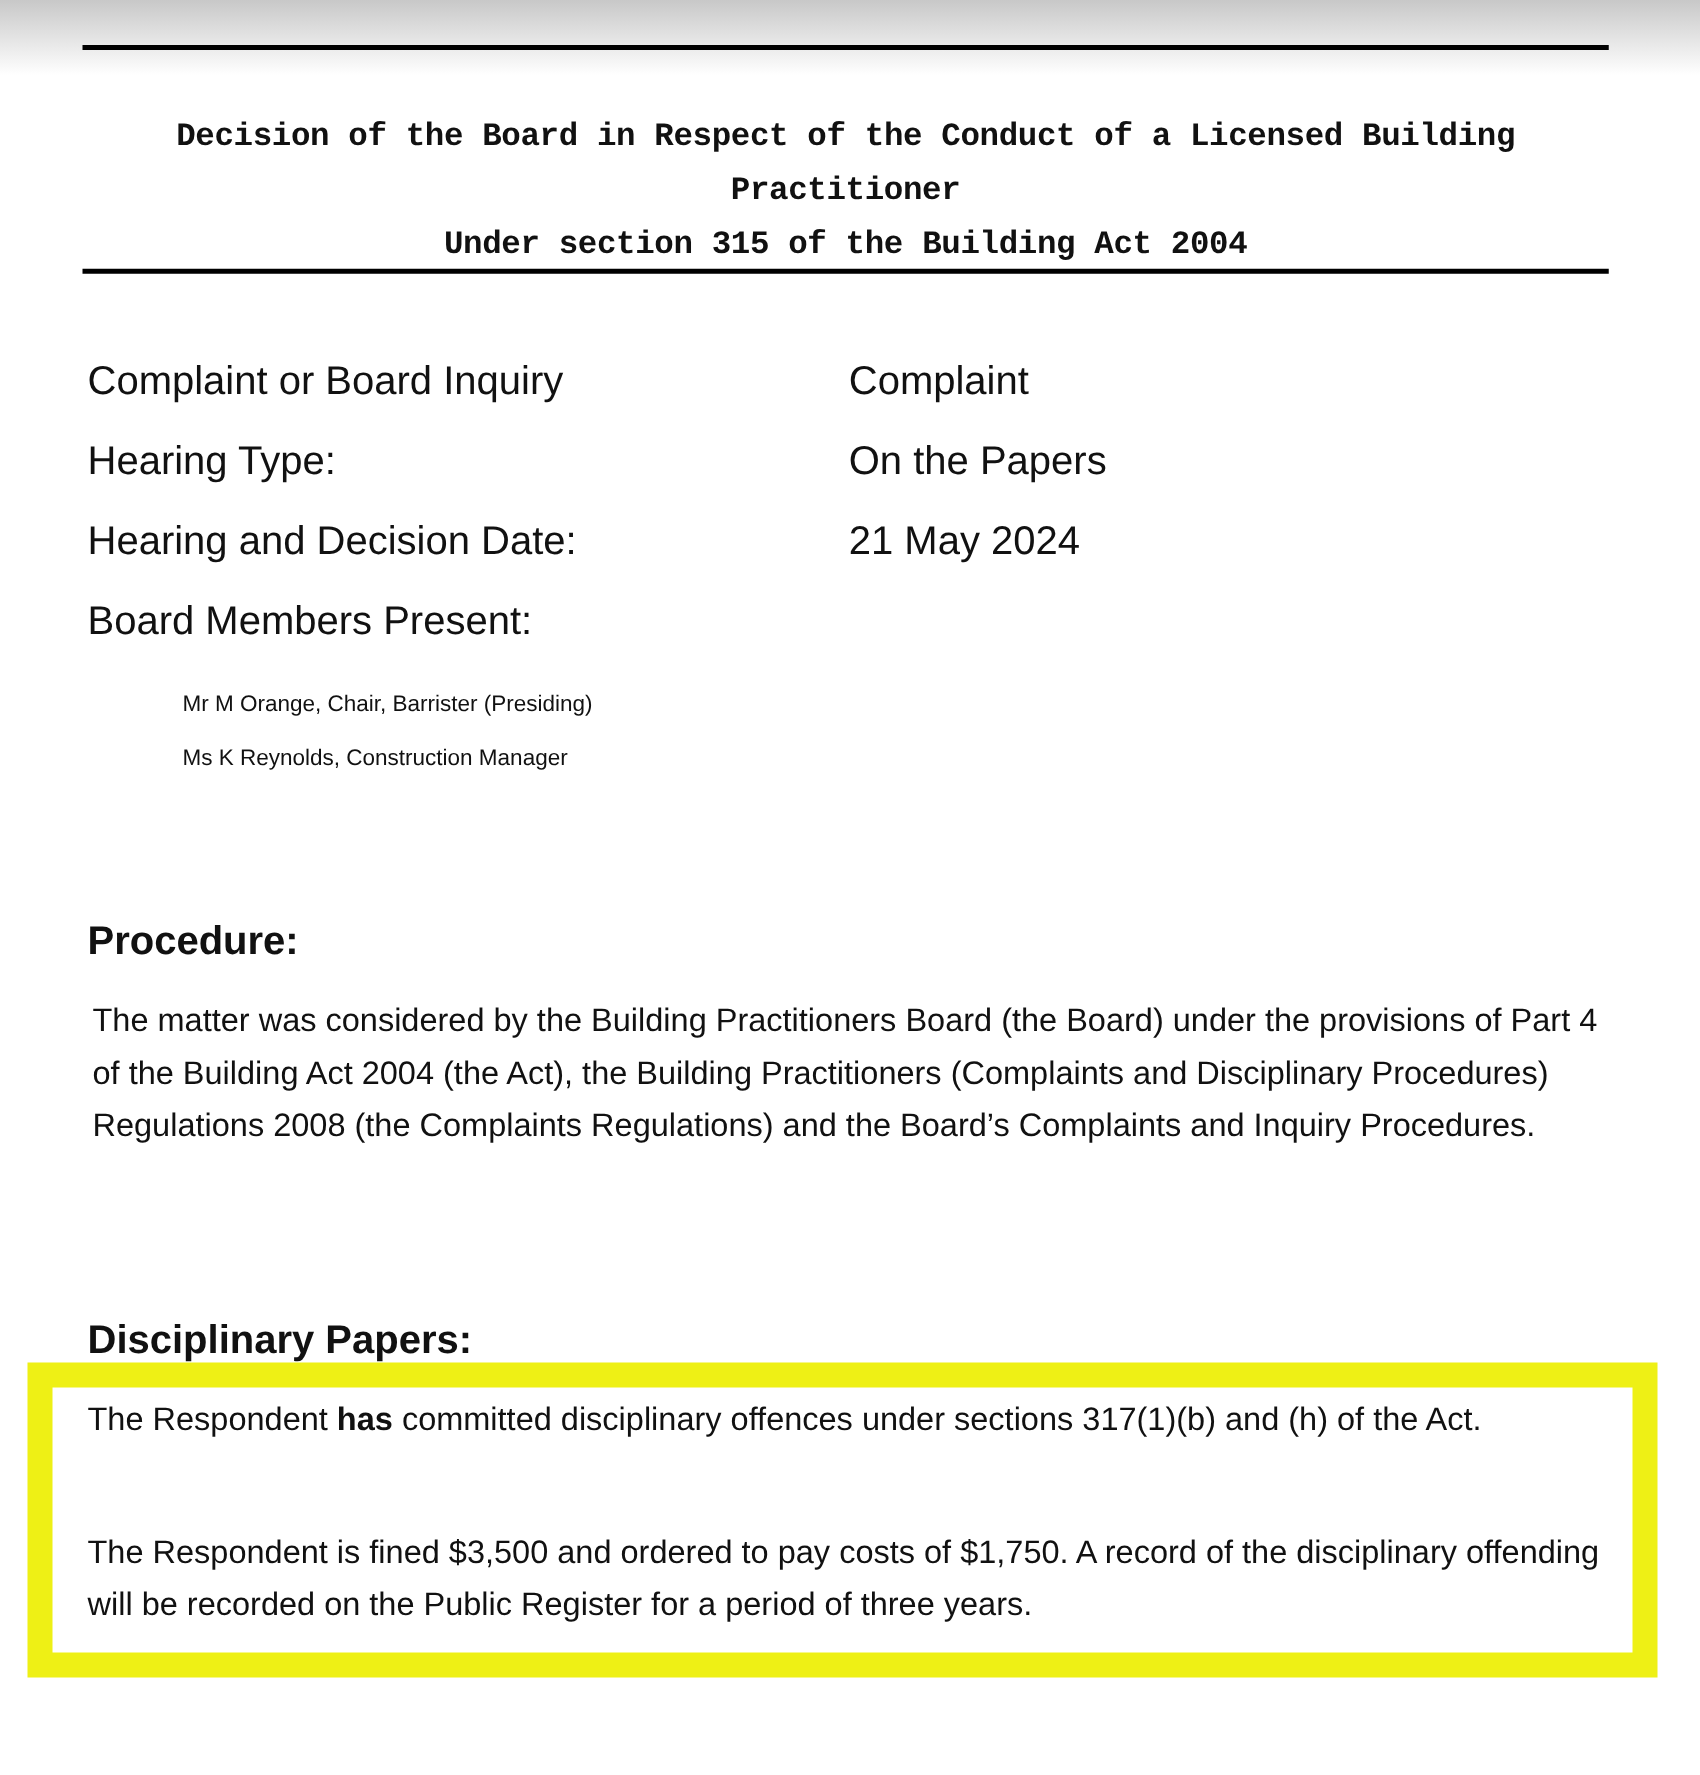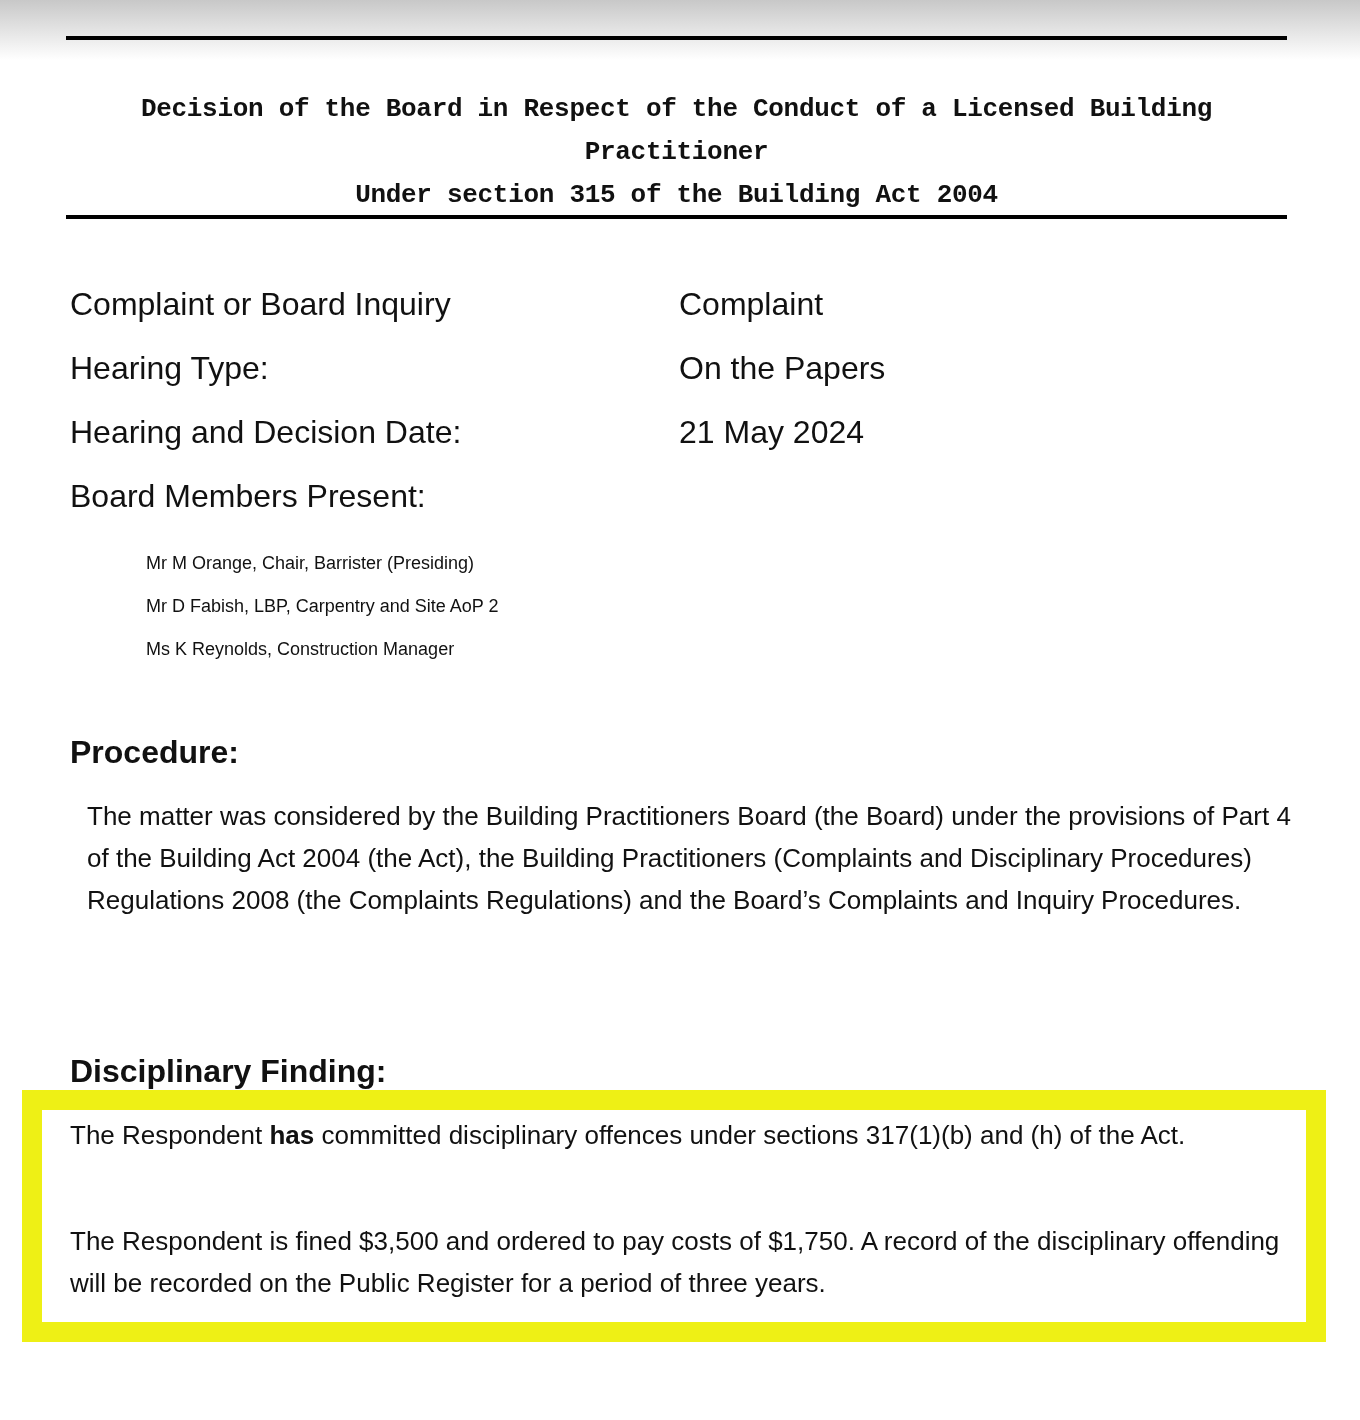--- a/index.html
+++ b/index.html
@@ -22,21 +22,21 @@
     position: absolute; left: 66px; width: 1221px; top: 88px;
     text-align: center; font-weight: bold; font-size: 26px; line-height: 43px;
     letter-spacing: -0.3px;
     font-family: Liberation Mono, monospace;
   }
   .row { position: absolute; left: 70px; font-size: 32px; line-height: 32px; }
   .row .value { position: absolute; left: 609px; white-space: nowrap; top: 0; }
   .row .label { white-space: nowrap; }
   .members { position: absolute; left: 146px; top: 542px; font-size: 18px; line-height: 43px; }
   .heading { position: absolute; left: 70px; font-weight: bold; font-size: 32px; line-height: 32px; }
-  .para { position: absolute; left: 87px; width: 1220px; font-size: 26px; line-height: 42px; }
+  .para { position: absolute; left: 74px; width: 1220px; font-size: 26px; line-height: 42px; }
   .highlight-box {
     position: absolute; left: 22px; top: 1090px; width: 1264px; height: 212px;
     border: 20px solid #eef015; background: #ffffff;
   }
   .finding-text { position: absolute; left: 70px; width: 1220px; font-size: 26px; line-height: 42px; }
   b { font-weight: bold; }
 </style>
 </head>
 <body>
 
@@ -61,26 +61,25 @@
 <div class="row" style="top:416px;">
   <span class="label">Hearing and Decision Date:</span>
   <span class="value">21 May 2024</span>
 </div>
 <div class="row" style="top:480px;">
   <span class="label">Board Members Present:</span>
 </div>
 
 <div class="members">
   <div>Mr M Orange, Chair, Barrister (Presiding)</div>
-  <div>Mr D Fabish, LBP, Carpentry and Site AoP 2</div>
   <div>Ms K Reynolds, Construction Manager</div>
 </div>
 
 <div class="heading" style="top:736px;">Procedure:</div>
 <div class="para" style="top:795px;">The matter was considered by the Building Practitioners Board (the Board) under the provisions of Part 4 of the Building Act 2004 (the Act), the Building Practitioners (Complaints and Disciplinary Procedures) Regulations 2008 (the Complaints Regulations) and the Board’s Complaints and Inquiry Procedures.</div>
 
-<div class="heading" style="top:1055px;">Disciplinary Finding:</div>
+<div class="heading" style="top:1055px;">Disciplinary Papers:</div>
 
 <div class="highlight-box"></div>
 
 <div class="finding-text" style="top:1114px;"><span>The Respondent </span><b>has</b><span> committed disciplinary offences under sections 317(1)(b) and (h) of the Act.</span></div>
 
 <div class="finding-text" style="top:1220px;">The Respondent is fined $3,500 and ordered to pay costs of $1,750. A record of the disciplinary offending will be recorded on the Public Register for a period of three years.</div>
 
 </body></html>

